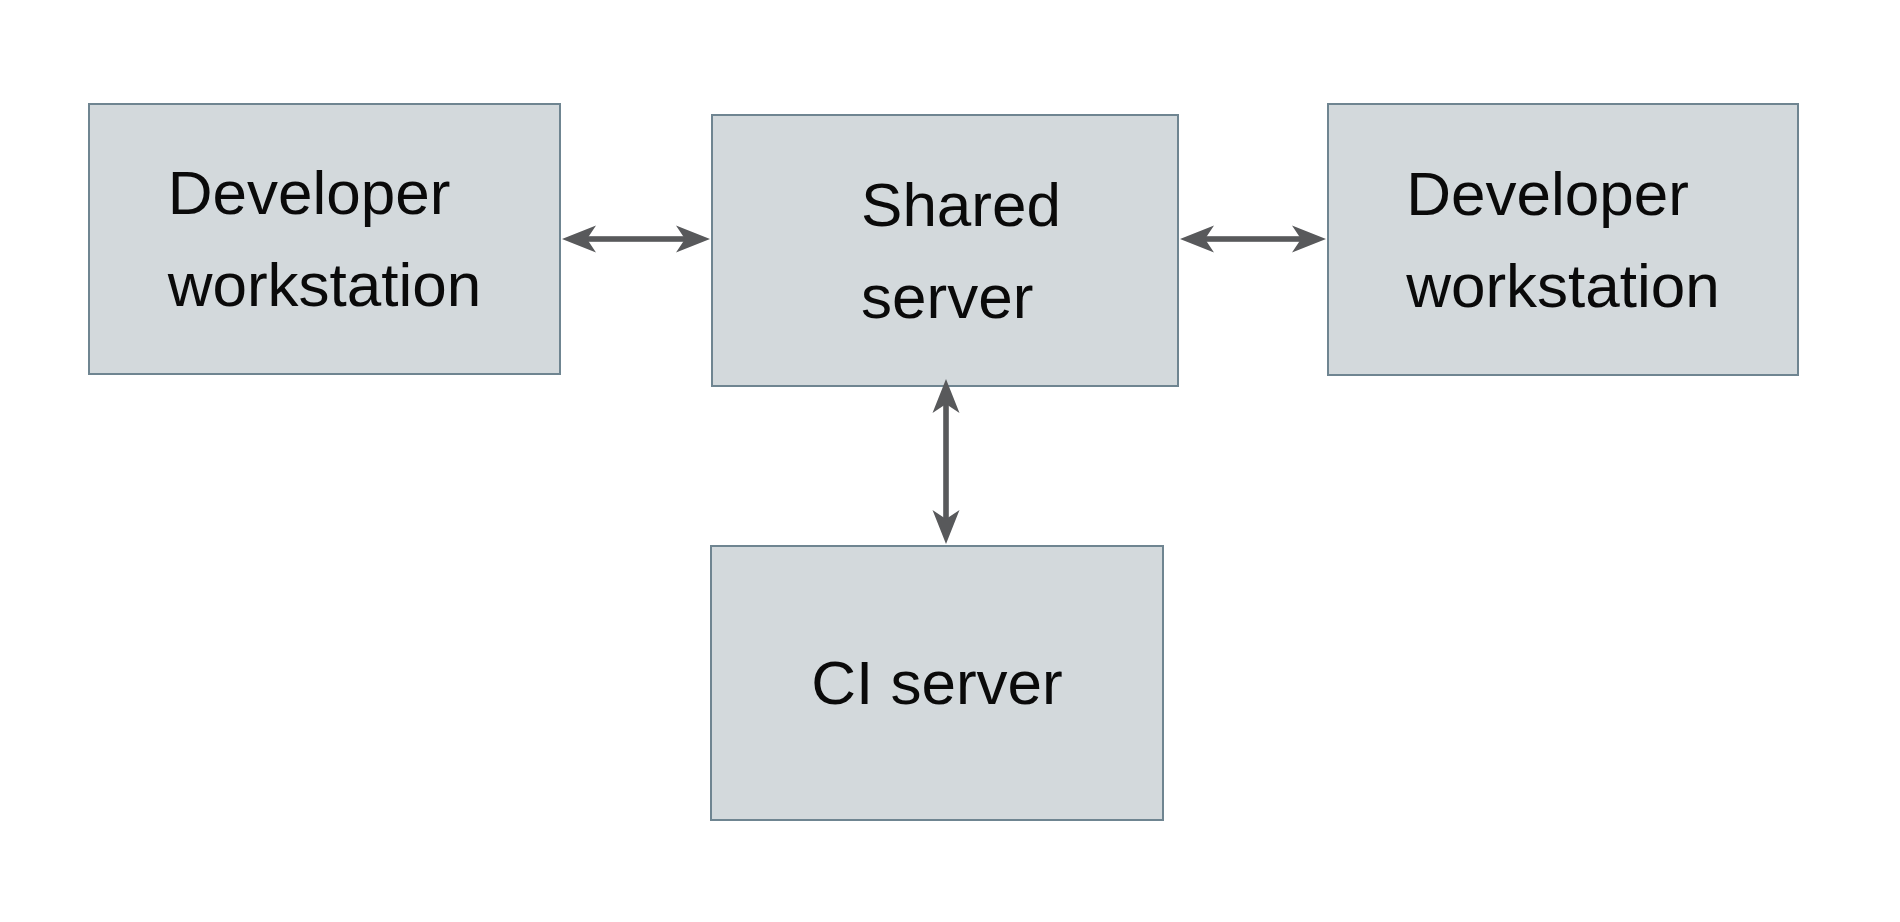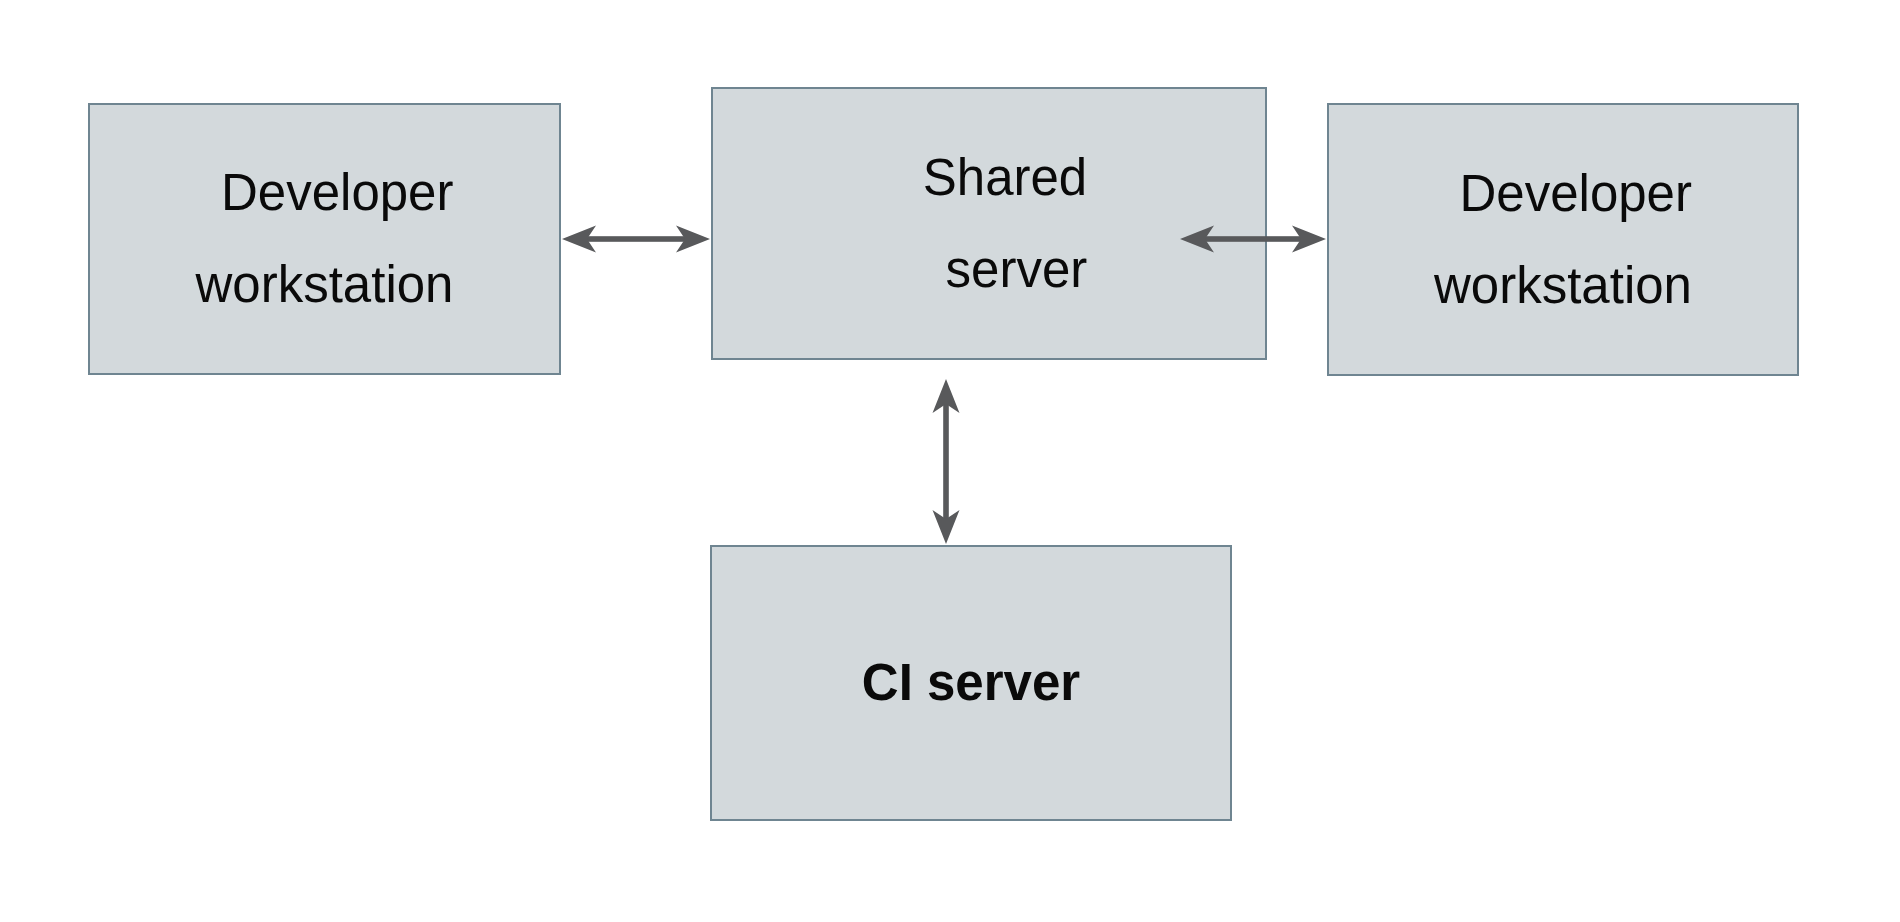--- a/index.html
+++ b/index.html
@@ -22,31 +22,31 @@
   .node {
     position: absolute;
     background: var(--box-fill);
     border: 2px solid var(--box-border);
     display: flex;
     align-items: center;
     justify-content: center;
   }
   .node .label {
     color: var(--text);
-    font-size: 51px;
+    font-size: 62px;
     line-height: 92px;
-    text-align: right;
+    text-align: left;
     letter-spacing: 0px;
   }
   .node .line { display: block; }
 
   #node-left-workstation  { left:  88px; top: 103px; width: 473px; height: 272px; }
-  #node-shared-cache      { left: 711px; top: 87px; width: 556px; height: 273px; padding-left: 32px; }
+  #node-shared-cache      { left: 711px; top: 114px; width: 468px; height: 273px; padding-left: 32px; }
   #node-right-workstation { left:1327px; top: 103px; width: 472px; height: 273px; }
-  #node-ci-server         { left: 710px; top: 545px; width: 522px; height: 276px; font-weight: bold; }
+  #node-ci-server         { left: 710px; top: 545px; width: 454px; height: 276px; }
 
   .edge { position: absolute; color: var(--arrow); }
   #edge-left  { left:  561px; top: 224px; width: 150px; height: 30px; }
   #edge-right { left: 1179px; top: 224px; width: 148px; height: 30px; }
   #edge-down  { left:  931px; top: 378px; width: 30px;  height: 167px; }
   .edge svg { display: block; width: 100%; height: 100%; }
 </style>
 </head>
 <body>
 

